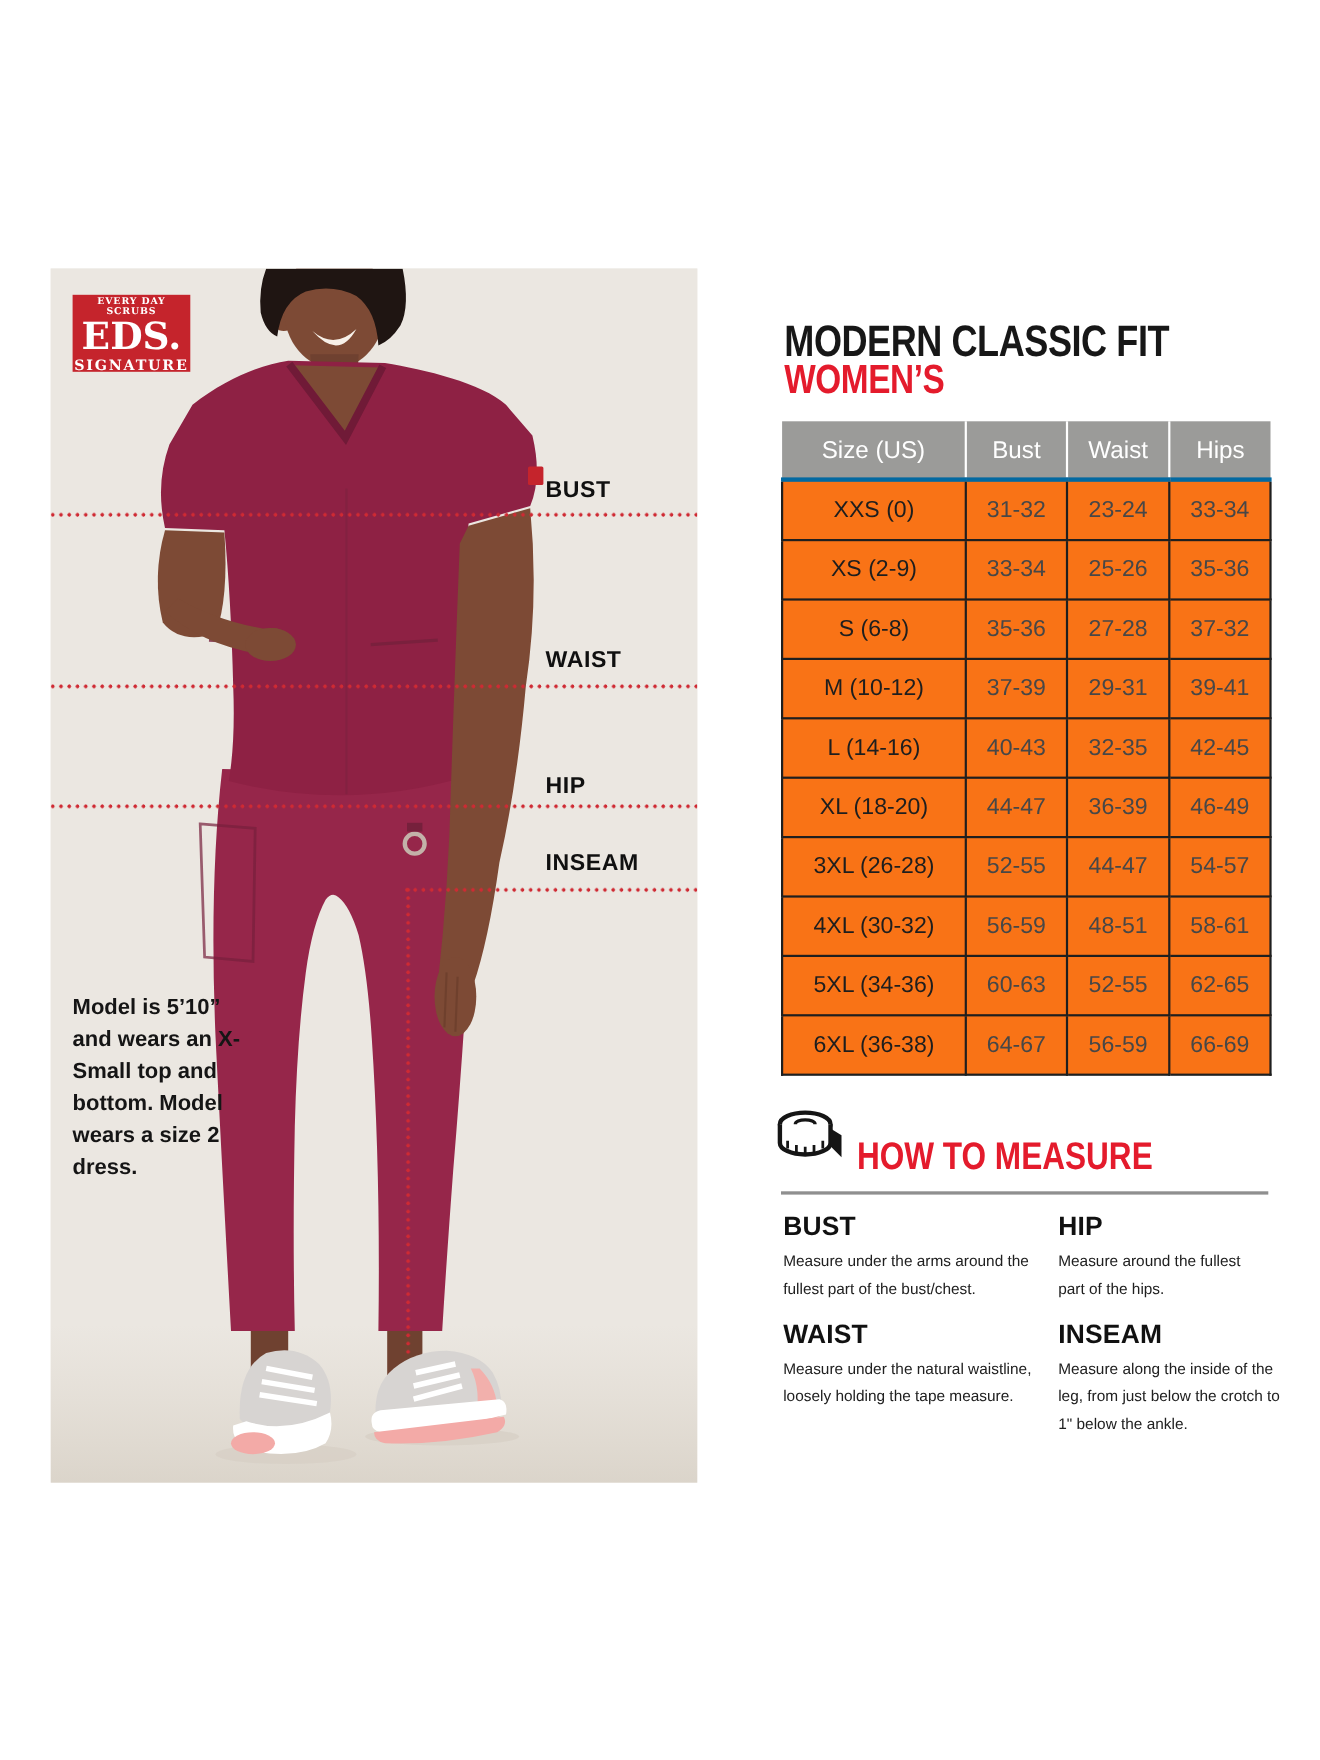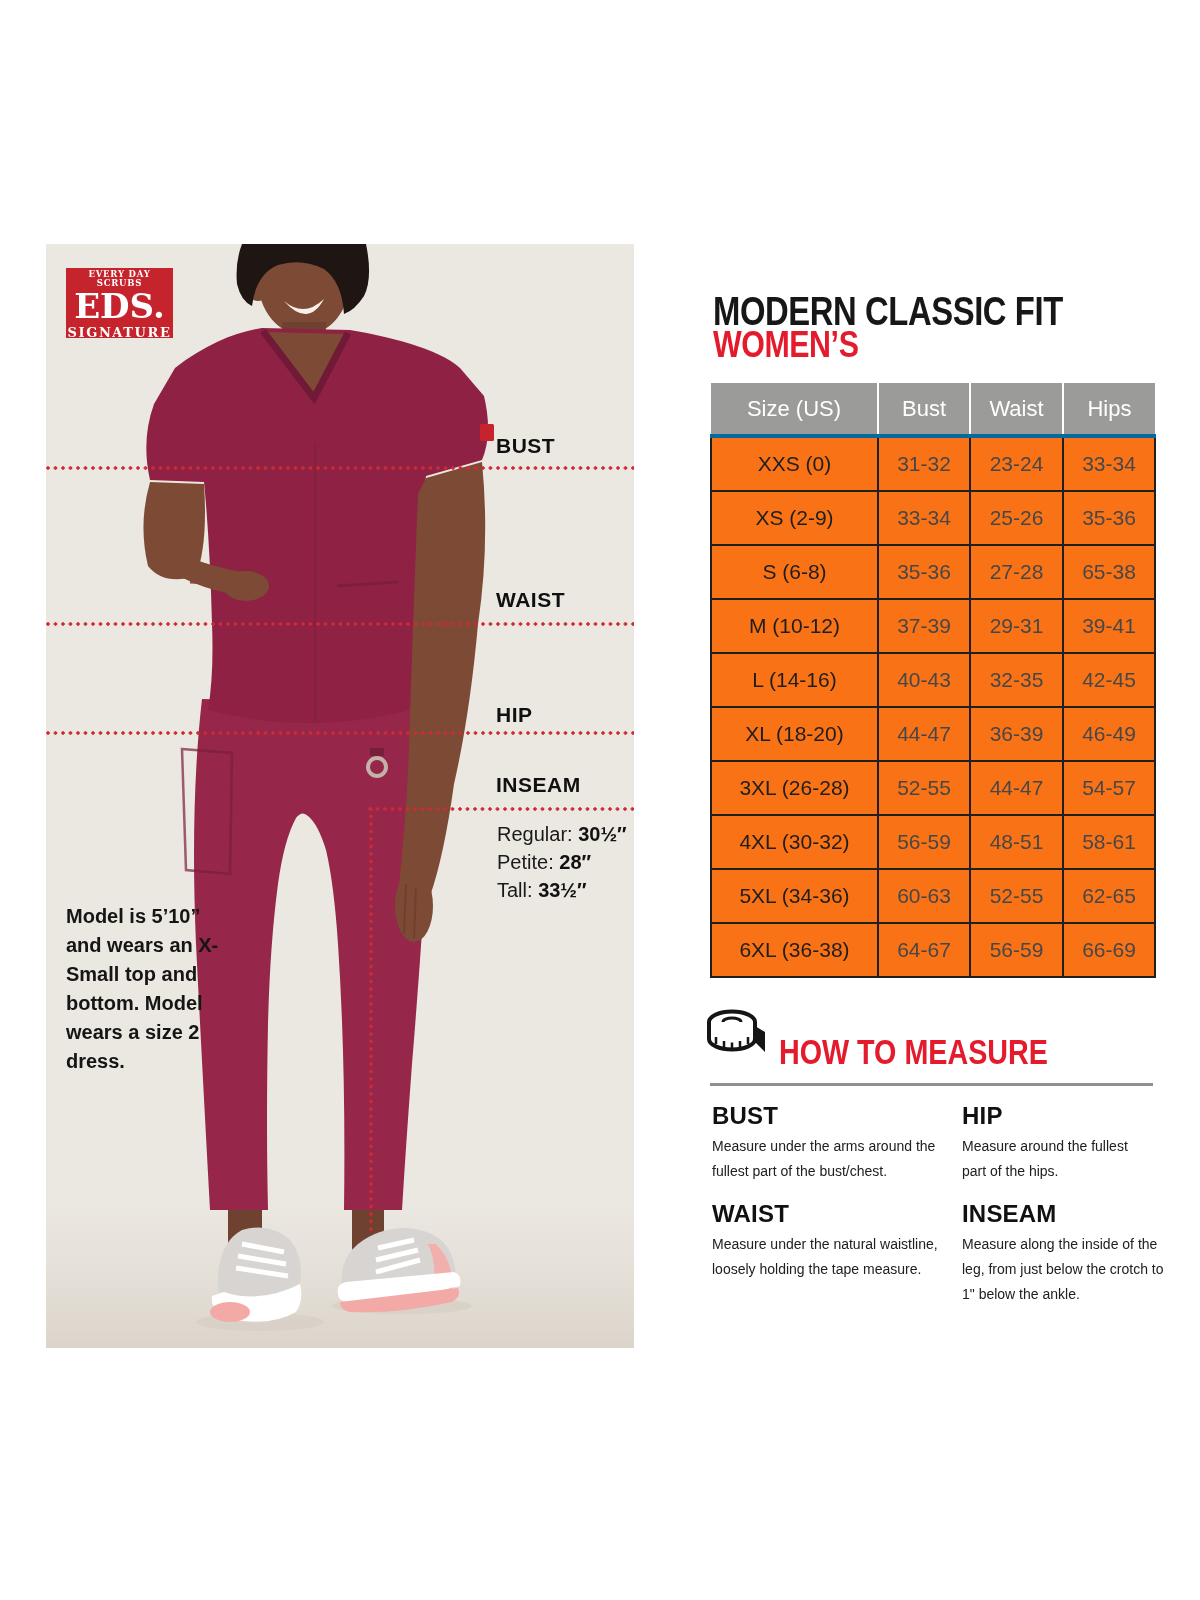--- a/index.html
+++ b/index.html
@@ -132,25 +132,20 @@
     <div class="mlabel" style="top:344px;">WAIST</div>
     <div class="dot-h" style="left:0;top:378px;width:588px;"></div>
 
     <div class="mlabel" style="top:459px;">HIP</div>
     <div class="dot-h" style="left:0;top:487px;width:588px;"></div>
 
     <div class="mlabel" style="top:529px;">INSEAM</div>
     <div class="dot-h" style="left:322px;top:563px;width:266px;"></div>
     <div class="dot-v" style="left:323px;top:563px;height:427px;"></div>
 
-    <div class="inseam-opts">
-      <div><span>Regular: </span><b>30½″</b></div>
-      <div><span>Petite: </span><b>28″</b></div>
-      <div><span>Tall: </span><b>33½″</b></div>
-    </div>
 
     <div class="model-note">Model is 5’10” and wears an X-Small top and bottom. Model wears a size 2 dress.</div>
   </section>
 
   <div class="title-block">
     <div><span class="cond title-black">MODERN CLASSIC FIT</span></div>
     <div><span class="cond title-red">WOMEN’S</span></div>
   </div>
 
   <table class="size-table">
@@ -178,21 +173,21 @@
         <tr>
           <td class="sizecol">XS (2-9)</td>
           <td class="numcol">33-34</td>
           <td class="numcol">25-26</td>
           <td class="numcol">35-36</td>
         </tr>
         <tr>
           <td class="sizecol">S (6-8)</td>
           <td class="numcol">35-36</td>
           <td class="numcol">27-28</td>
-          <td class="numcol">65-38</td>
+          <td class="numcol">37-32</td>
         </tr>
         <tr>
           <td class="sizecol">M (10-12)</td>
           <td class="numcol">37-39</td>
           <td class="numcol">29-31</td>
           <td class="numcol">39-41</td>
         </tr>
         <tr>
           <td class="sizecol">L (14-16)</td>
           <td class="numcol">40-43</td>

